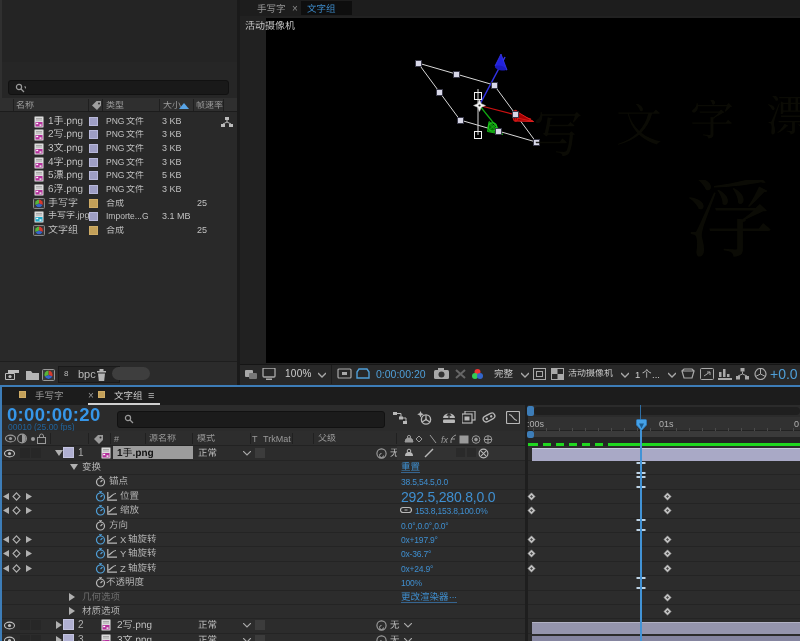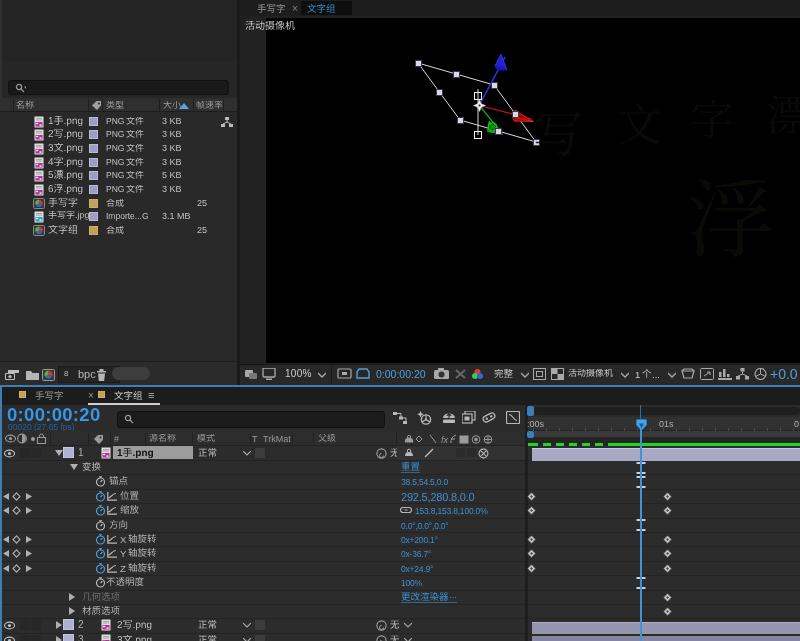--- a/index.html
+++ b/index.html
@@ -739,21 +739,21 @@
       <g fill="#d8d8d8" transform="translate(0 8) scale(0.0095 -0.0095)">
         <use href="#g6587" x="0"></use>
         <use href="#g5b57" x="1000"></use>
         <use href="#g7ec4" x="2000"></use>
       </g>
     </svg>
   </div>
 <div style="position:absolute;left:148px;top:389px;font-size:11px;color:#bbb;line-height:13px;white-space:nowrap;">≡</div>
 <div style="position:absolute;left:88px;top:403px;width:72px;height:2px;background:#d0d0d0;"></div>
 <div style="position:absolute;left:7px;top:405px;font-size:18.5px;color:#3696e8;line-height:20.5px;white-space:nowrap;font-weight:bold;letter-spacing:0.3px;">0:00:00:20</div>
-<div style="position:absolute;left:8px;top:422px;font-size:8.5px;color:#20639b;line-height:10.5px;white-space:nowrap;">00020 (27.65 fps)</div>
+<div style="position:absolute;left:8px;top:422px;font-size:8.5px;color:#20639b;line-height:10.5px;white-space:nowrap;">00010 (25.00 fps)</div>
 <div style="position:absolute;left:117px;top:411px;width:268px;height:17px;background:#1b1b1b;border:1px solid #111;border-radius:3px;"></div>
 <div style="position:absolute;left:124px;top:414px;width:0px;height:0px;">
     <svg width="11" height="11" viewBox="0 0 11 11">
       <circle cx="4" cy="4" r="2.6" fill="none" stroke="#9a9a9a" stroke-width="1.2"></circle>
       <line x1="6" y1="6" x2="9" y2="9" stroke="#9a9a9a" stroke-width="1.2"></line>
     </svg>
   </div>
 <div style="position:absolute;left:393px;top:412px;width:0px;height:0px;">
     <svg width="14" height="12">
       <rect x="0" y="0" width="4" height="3" fill="#b8b8b8"></rect>
@@ -1051,21 +1051,21 @@
       <circle cx="5.5" cy="6" r="4" fill="none" stroke="#4f9fd8" stroke-width="1.2"></circle>
       <path d="M4 0.8 h3 M5.5 2 v-1 M5.5 6 L7.5 4" stroke="#4f9fd8" fill="none" stroke-width="1.1"></path>
     </svg>
   </div>
 <div style="position:absolute;left:107px;top:491.8px;width:0px;height:0px;">
     <svg width="10" height="9">
       <path d="M0.8 0 V8.2 H10" stroke="#b8b8b8" fill="none" stroke-width="1.2"></path>
       <path d="M1 6 C4 6 5 1.5 9 1.5" stroke="#b8b8b8" fill="none" stroke-width="1.1"></path>
     </svg>
   </div>
-<div style="position:absolute;left:401px;top:491.8px;font-size:11px;color:#3f8fd0;line-height:10.5px;white-space:nowrap;letter-spacing:-0.2px;text-align:right;">292.5,280.8,0.0</div>
+<div style="position:absolute;left:401px;top:491.8px;font-size:14px;color:#3f8fd0;line-height:10.5px;white-space:nowrap;letter-spacing:-0.2px;text-align:right;">292.5,280.8,0.0</div>
 <div style="position:absolute;left:3px;top:507.20000000000005px;width:0px;height:0px;">
     <svg width="6" height="7">
       <path d="M6 0 L0 3.5 L6 7 Z" fill="#b0b0b0"></path>
     </svg>
   </div>
 <div style="position:absolute;left:12px;top:506.20000000000005px;width:0px;height:0px;">
     <svg width="9" height="9">
       <path d="M4.5 0.8 L8 4.5 L4.5 8.2 L1 4.5 Z" fill="none" stroke="#b0b0b0" stroke-width="1.1"></path>
     </svg>
   </div>
@@ -1136,21 +1136,21 @@
       <circle cx="5.5" cy="6" r="4" fill="none" stroke="#4f9fd8" stroke-width="1.2"></circle>
       <path d="M4 0.8 h3 M5.5 2 v-1 M5.5 6 L7.5 4" stroke="#4f9fd8" fill="none" stroke-width="1.1"></path>
     </svg>
   </div>
 <div style="position:absolute;left:107px;top:535.0px;width:0px;height:0px;">
     <svg width="10" height="9">
       <path d="M0.8 0 V8.2 H10" stroke="#b8b8b8" fill="none" stroke-width="1.2"></path>
       <path d="M1 6 C4 6 5 1.5 9 1.5" stroke="#b8b8b8" fill="none" stroke-width="1.1"></path>
     </svg>
   </div>
-<div style="position:absolute;left:401px;top:535.0px;font-size:8.5px;color:#3f8fd0;line-height:10.5px;white-space:nowrap;letter-spacing:-0.2px;">0x+200.1°</div>
+<div style="position:absolute;left:401px;top:535.0px;font-size:8.5px;color:#3f8fd0;line-height:10.5px;white-space:nowrap;letter-spacing:-0.2px;">0x+197.9°</div>
 <div style="position:absolute;left:120px;top:534.0px;font-size:9.5px;color:#b6b6b6;line-height:11.5px;white-space:nowrap;">X</div>
 <div style="position:absolute;left:128px;top:534.0px;">
     <svg width="29" height="11" viewBox="0 0 29 11">
       <g fill="#b6b6b6" transform="translate(0 8) scale(0.0095 -0.0095)">
         <use href="#g8f74" x="0"></use>
         <use href="#g65cb" x="1000"></use>
         <use href="#g8f6c" x="2000"></use>
       </g>
     </svg>
   </div>

